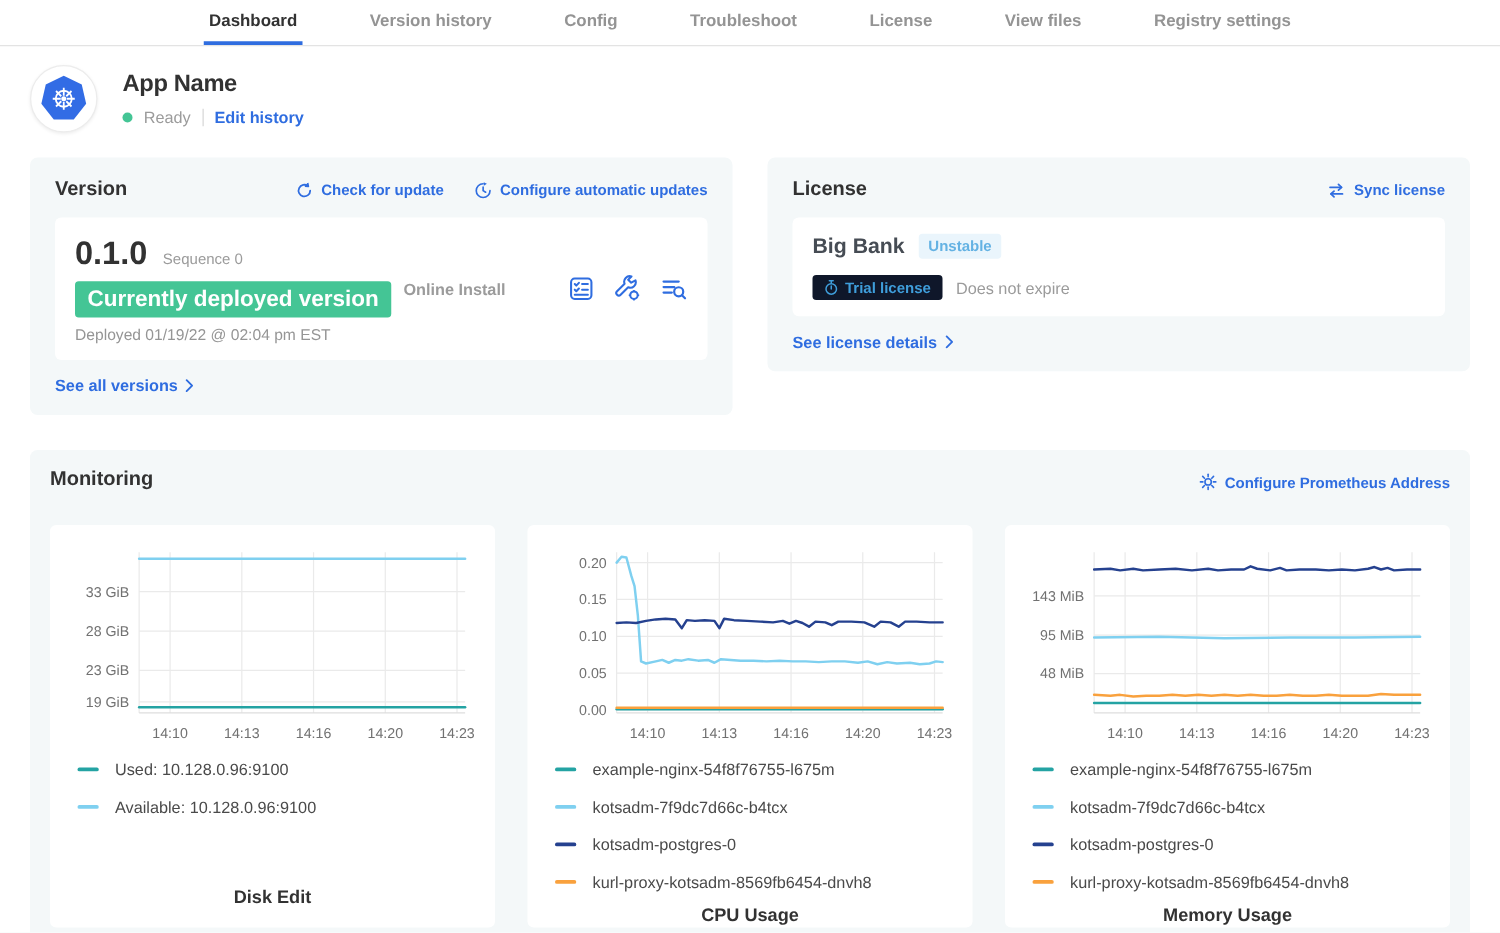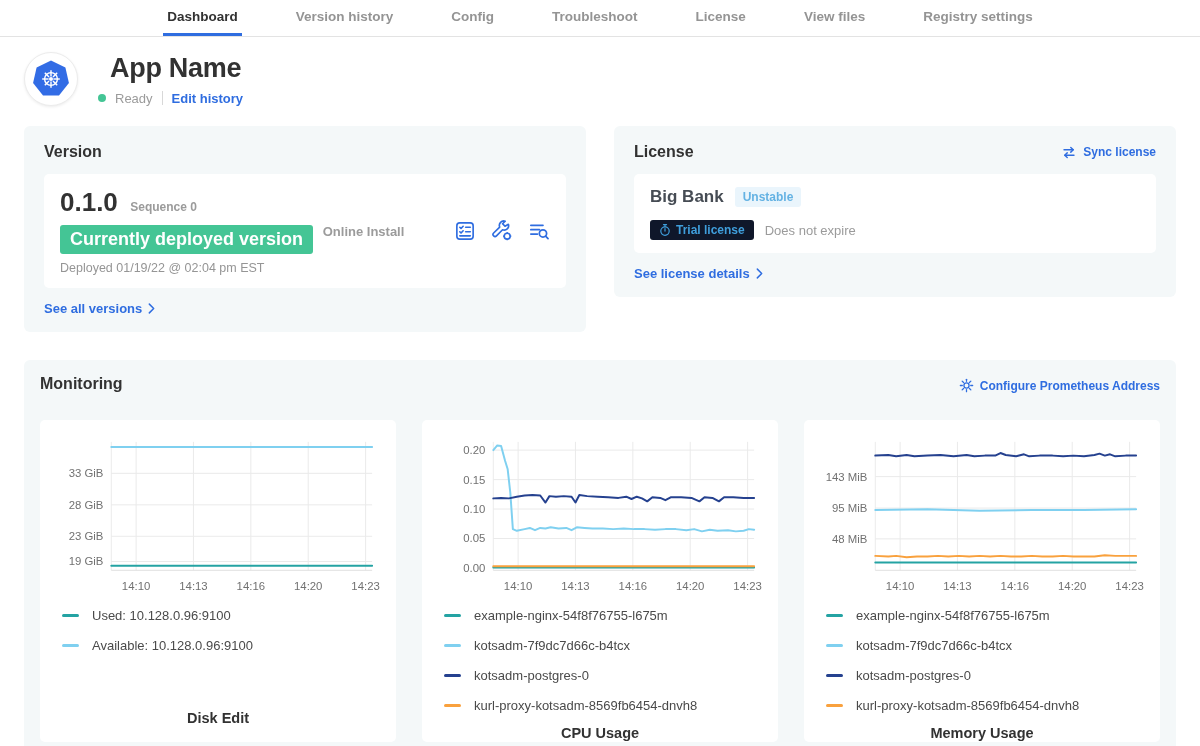--- a/index.html
+++ b/index.html
@@ -9,41 +9,41 @@
   
   .nav { height:37px; border-bottom:1px solid #e3e3e3; display:flex; justify-content:center; gap:50px; }
   .tab { display:flex; align-items:center; font-size:13.5px; color:#949494; font-weight:600;
          border-bottom:3px solid transparent; padding:0 4px; cursor:pointer; }
   .tab.active { color:#323232; border-bottom-color:#2f6de0; }
 
   
   .app-header { display:flex; align-items:center; gap:20px; padding:15px 24px 6px; }
   .logo-wrap { width:54px; height:54px; border-radius:50%; background:#fff; border:1px solid #ececec;
                box-shadow:0 1px 3px rgba(0,0,0,.08); display:flex; align-items:center; justify-content:center; }
-  .app-title { font-size:27px; font-weight:700; letter-spacing:-.3px;margin-left:12px; }
+  .app-title { font-size:19px; font-weight:700; letter-spacing:-.3px; }
   .status-row { display:flex; align-items:center; gap:9px; margin-top:7px; font-size:13px; }
   .status-dot { width:8px; height:8px; border-radius:50%; background:#44c595; }
   .status-text { color:#9b9b9b; }
   .vdivider { width:1px; height:14px; background:#d8d8d8; }
   .blue-link { color:#2f6de0; font-weight:600; cursor:pointer; text-decoration:none; }
 
   
   .cards-row { display:flex; gap:28px; padding:14px 24px 0; align-items:flex-start; }
   .panel { background:#f4f8f9; border-radius:6px; padding:17px 20px 16px; flex:1 1 0; }
   .panel-header { display:flex; justify-content:space-between; align-items:center; margin-bottom:13px; }
   .panel-title { font-size:16px; font-weight:700; }
   .panel-links { display:flex; gap:24px; }
   .hlink { display:flex; align-items:center; gap:6px; font-size:12px; font-weight:700; color:#2f6de0; cursor:pointer; }
   .inner-card { background:#fff; border-radius:5px; padding:13px 16px; }
 
   
   .ver-body { display:flex; justify-content:space-between; align-items:stretch; }
   .ver-left { display:flex; flex-direction:column; gap:7px; }
   .ver-num { font-size:26px; font-weight:800; }
-  .ver-seq { font-size:12px; color:#9b9b9b; margin-left:8px; font-weight:700; }
+  .ver-seq { font-size:12px; color:#9b9b9b; margin-left:8px; font-weight:400; }
   .green-badge { display:inline-block; width:fit-content; background:#44c595; color:#fff; font-size:18px;
                  font-weight:700; padding:4px 10px; border-radius:3px; }
   .deployed { font-size:12.5px; color:#959595; }
   .online { align-self:center; font-size:13px; font-weight:600; color:#9b9b9b; margin-right:40px; }
   .ver-icons { display:flex; align-items:center; gap:15px; }
   .icon-btn { cursor:pointer; display:flex; }
   .see-link { display:flex; align-items:center; gap:6px; font-size:13px; font-weight:700; color:#2f6de0;
               margin-top:13px; cursor:pointer; width:fit-content; }
 
   
@@ -110,20 +110,41 @@
       <a class="blue-link" style="font-size:13px">Edit history</a>
     </div>
   </div>
 </div>
 
 <div class="cards-row">
 
   <div class="panel">
     <div class="panel-header">
       <div class="panel-title">Version</div>
+      <div class="panel-links">
+        <div class="hlink">
+          <span class="icon-btn">
+            <svg width="15" height="15" viewBox="0 0 18 18">
+                <path d="M14.6 9a5.6 5.6 0 1 1-2.1-4.4" fill="none" stroke="#2f6de0" stroke-width="1.7" stroke-linecap="round"></path>
+                <path d="M12.1 1.7l.7 3.3-3.3-.4" fill="none" stroke="#2f6de0" stroke-width="1.7" stroke-linejoin="round"></path>
+              </svg>
+          </span>
+          <span>Check for update</span>
+        </div>
+        <div class="hlink">
+          <span class="icon-btn">
+            <svg width="15" height="15" viewBox="0 0 18 18">
+                <path d="M15.6 9A6.6 6.6 0 1 1 9 2.4" fill="none" stroke="#2f6de0" stroke-width="1.6" stroke-linecap="round"></path>
+                <path d="M9.6 0.9l3 1.6-2.9 1.7z" fill="#2f6de0"></path>
+                <path d="M9 5.6V9l2.4 1.5" fill="none" stroke="#2f6de0" stroke-width="1.6" stroke-linecap="round" stroke-linejoin="round"></path>
+              </svg>
+          </span>
+          <span>Configure automatic updates</span>
+        </div>
+      </div>
     </div>
 
     <div class="inner-card ver-body">
       <div class="ver-left">
         <div>
           <span class="ver-num">0.1.0</span>
           <span class="ver-seq">Sequence 0</span>
         </div>
         <span class="green-badge">Currently deployed version</span>
         <span class="deployed">Deployed 01/19/22 @ 02:04 pm EST</span>

